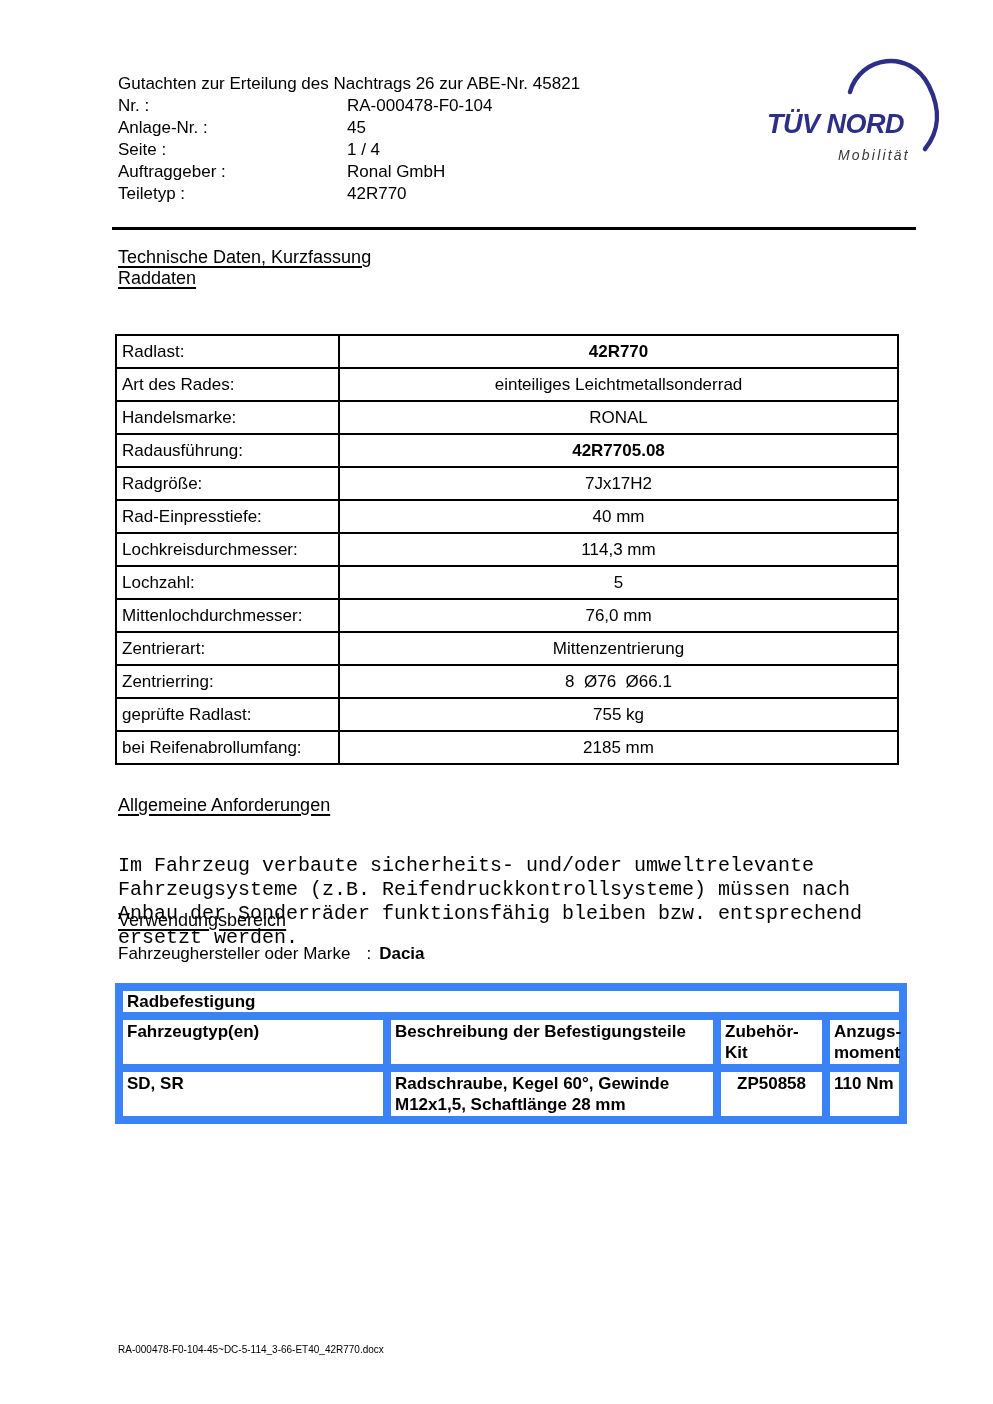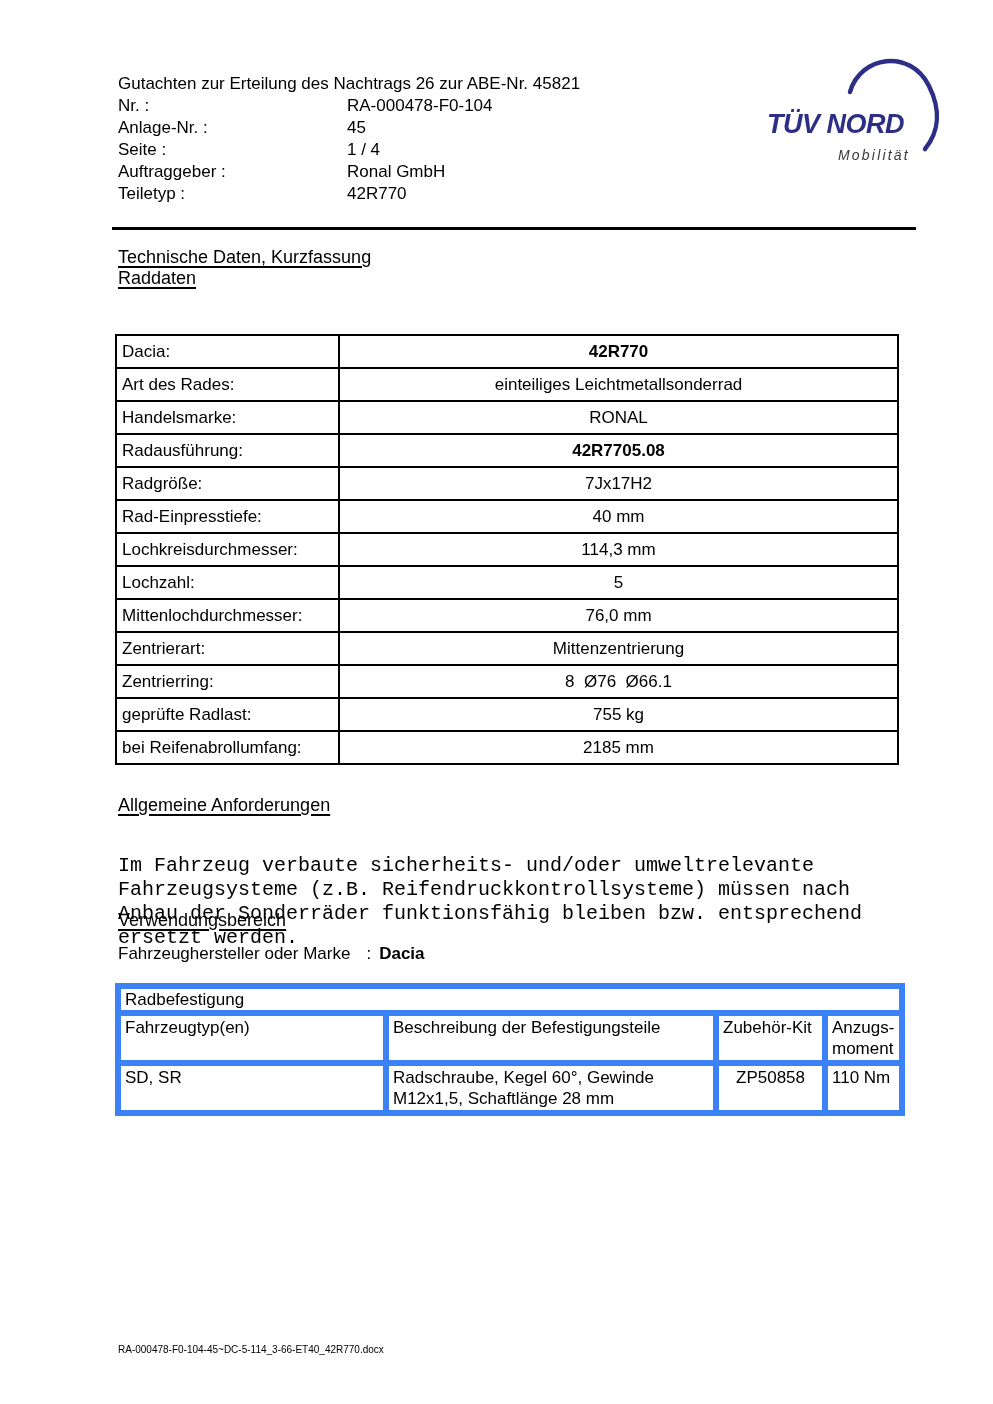--- a/index.html
+++ b/index.html
@@ -35,21 +35,21 @@
   .tbl-raddaten td.val { text-align:center; }
   .tbl-raddaten td.val.b { font-weight:bold; }
   
   .para { position:absolute; left:118px; top:854px; width:800px; font-size:20px; line-height:24px;font-family:Liberation Mono, monospace; }
   .hersteller { position:absolute; left:118px; top:944px; font-size:17px; }
   .hersteller .sep { margin-left:16px; }
   .hersteller .val { margin-left:8px;font-weight:bold; }
   
   .tbl-befestigung { position:absolute; left:115px; top:983px; width:784px; }
   .tbl-befestigung th, .tbl-befestigung td {
-    border:6px solid #3b82f6; font-size:17px; font-weight:normal;
+    border:8px solid #3b82f6; font-size:17px; font-weight:bold;
     text-align:left; vertical-align:top; padding:1px 4px; line-height:21px;
   }
   .tbl-befestigung .title-cell { height:24px; padding:0 0 0 4px; }
   .tbl-befestigung th { height:44px;margin-left:8px; }
   .tbl-befestigung td { height:46px; }
   .c-typ  { width:268px; }
   .c-desc { width:330px; }
   .c-kit  { width:109px; }
   .c-mom  { width:77px; }
   .tbl-befestigung td.kit { text-align:center; }
@@ -94,21 +94,21 @@
   </div>
 
   <div class="rule"></div>
 
   <div class="h h-tech">Technische Daten, Kurzfassung</div>
   <div class="h h-raddaten">Raddaten</div>
 
   <table class="tbl-raddaten">
     <tbody>
       <tr>
-        <td class="lbl">Dacia:</td>
+        <td class="lbl">Radlast:</td>
         <td class="val b">42R770</td>
       </tr>
       <tr>
         <td class="lbl">Art des Rades:</td>
         <td class="val">einteiliges Leichtmetallsonderrad</td>
       </tr>
       <tr>
         <td class="lbl">Handelsmarke:</td>
         <td class="val">RONAL</td>
       </tr>

